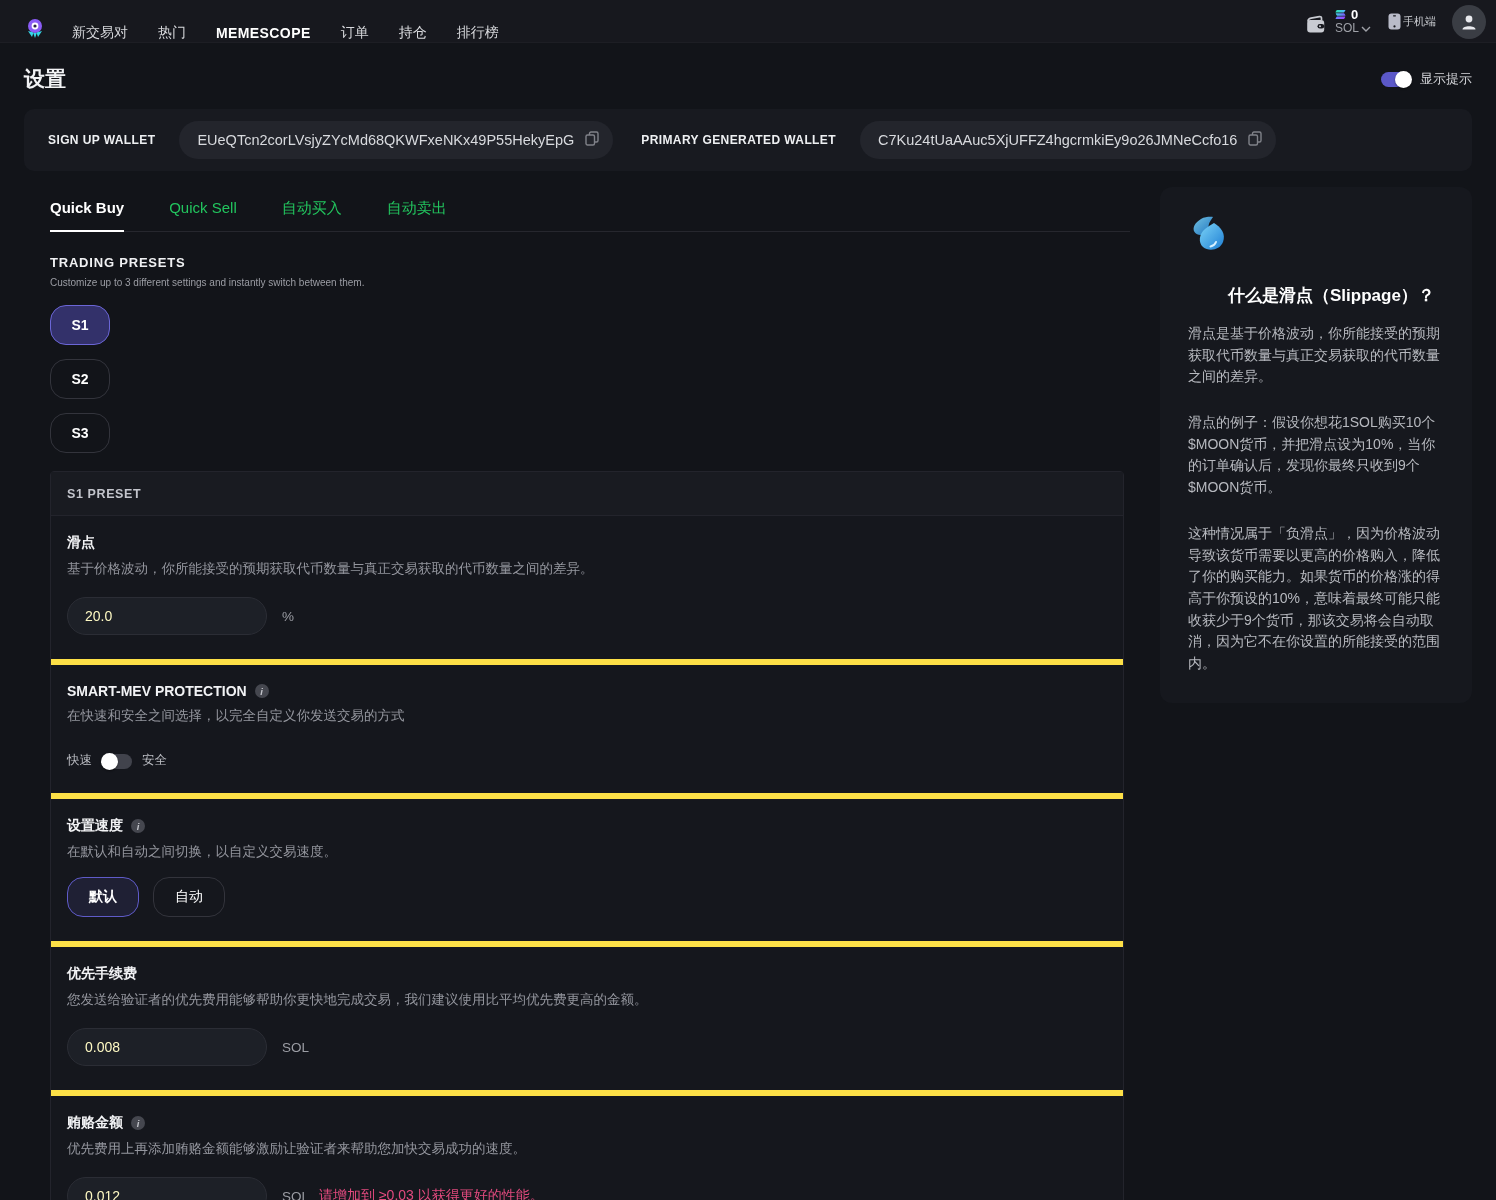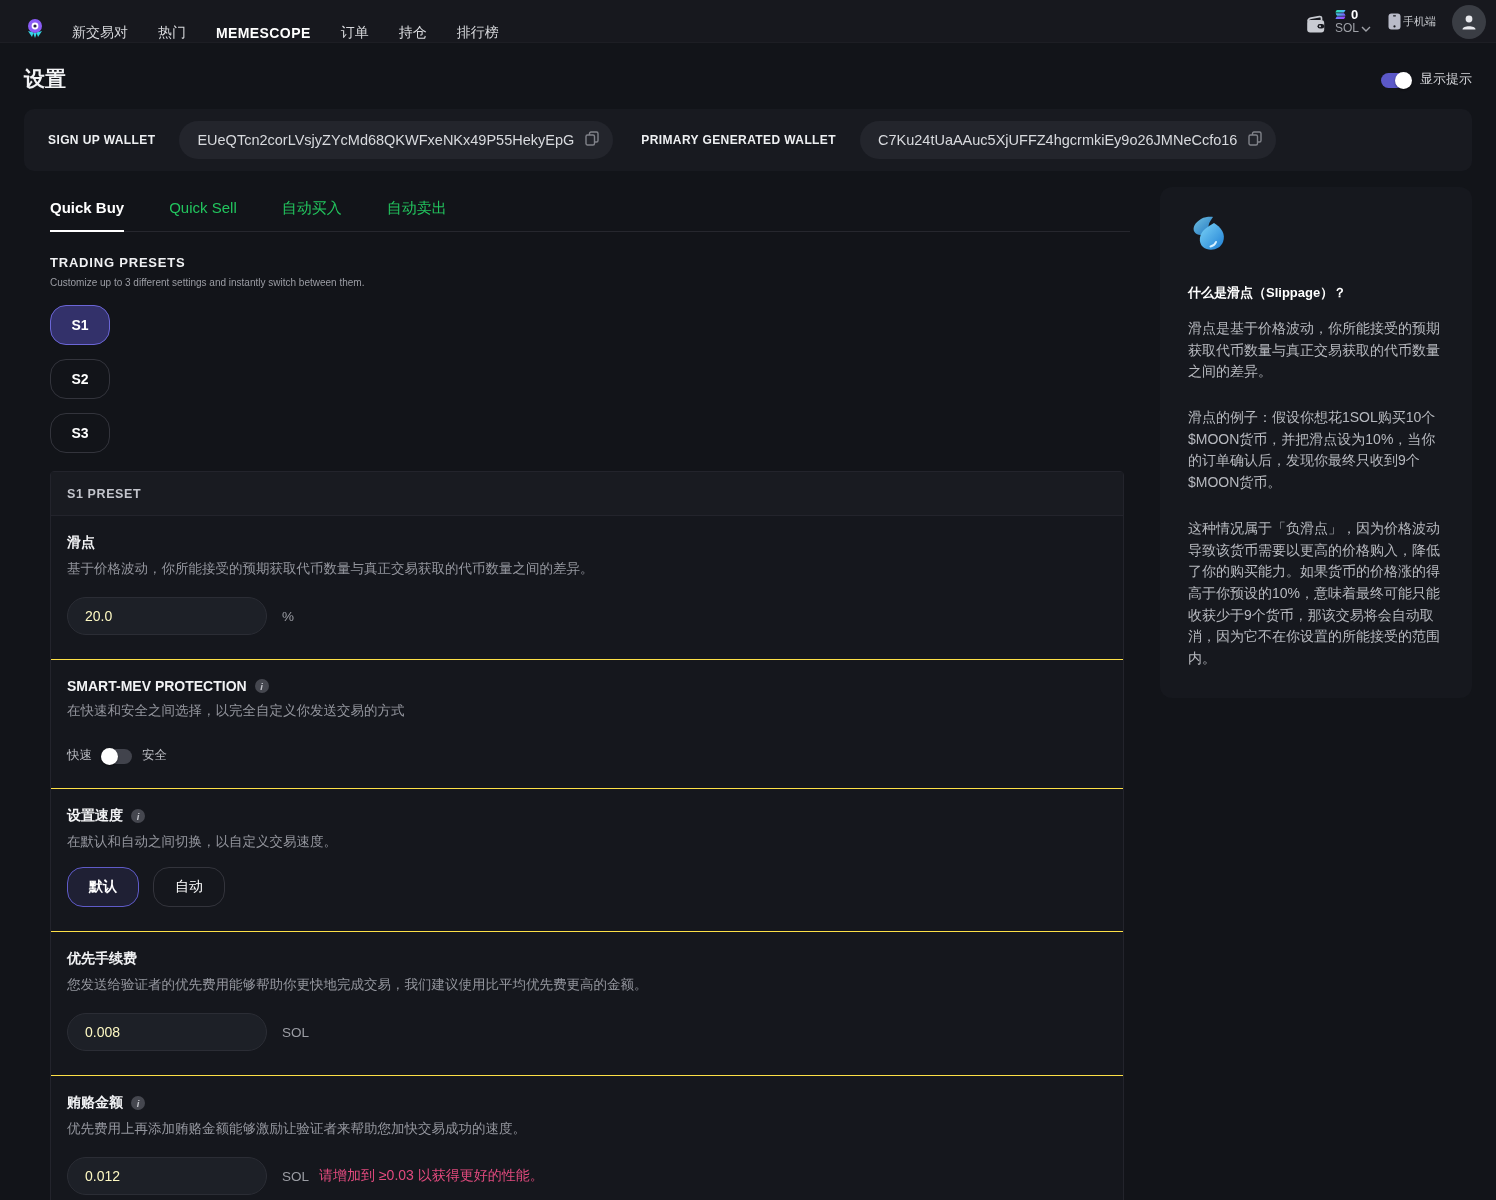--- a/index.html
+++ b/index.html
@@ -39,21 +39,21 @@
   .avatar { width:34px; height:34px; border-radius:50%; background:#3a3d44; display:flex; align-items:center; justify-content:center; cursor:pointer; }
   
   .solbars { display:inline-flex; flex-direction:column; gap:1.6px; }
   .solbars i { display:block; width:11px; height:2.6px; border-radius:.5px; background:linear-gradient(90deg,#00d09c,#7a5cff); }
   .solbars i:nth-child(1){ transform:skewX(-28deg); background:linear-gradient(90deg,#2ce3b2,#53b5ff);}
   .solbars i:nth-child(2){ transform:skewX(28deg);  background:linear-gradient(90deg,#3fc8e0,#7a5cff);}
   .solbars i:nth-child(3){ transform:skewX(-28deg); background:linear-gradient(90deg,#6e7bff,#9945ff);}
   
   .page-head { display:flex; justify-content:space-between; align-items:center; padding:22px 24px 16px; }
   .page-head h1 { font-size:21px; font-weight:bold; color:#f2f3f5; }
-  .tips { display:flex; align-items:flex-end; gap:9px; }
+  .tips { display:flex; align-items:center; gap:9px; }
   .tips .tlabel { font-size:13px; color:#d7d8dc; }
   
   .switch { position:relative; width:30px; height:15px; border-radius:8px; cursor:pointer; flex:none; }
   .switch .knob { position:absolute; top:-1px; width:17px; height:17px; border-radius:50%; background:#fff; box-shadow:0 1px 2px rgba(0,0,0,.45); }
   .switch.on { background:#5b58c8; } .switch.on .knob { right:-1px; }
   .switch.off { background:#41434c; } .switch.off .knob { left:-1px; }
   
   .wallet-bar {
     margin:0 24px; height:62px; background:#181a20; border-radius:10px;
     display:flex; align-items:center; padding:0 24px;
@@ -84,21 +84,21 @@
     font-family:inherit; cursor:pointer;
   }
   .preset-btn.active { background:#33316a; border:1px solid #6b66d6; }
   
   .panel { margin-top:18px; margin-right:6px; background:#15171d; border:1px solid #23242c; border-radius:4px; }
   .panel-head {
     height:44px; background:#191b21; border-bottom:1px solid #23242c;
     display:flex; align-items:center; padding:0 16px;
     font-size:12.5px; font-weight:bold; letter-spacing:.6px; color:#c3c5cc;
   }
-  .sec { padding:18px 16px 24px; border-bottom:1px solid #fde047; }
+  .sec { padding:18px 16px 24px; border-bottom:6px solid #fde047; }
   .sec:last-child { border-bottom:none; }
   .sec-title { font-size:14px; font-weight:bold; color:#f2f3f5; display:flex; align-items:center; gap:8px; }
   .sec-desc { margin-top:8px; font-size:13.5px; color:#94969e; }
   .control-row { margin-top:19px; display:flex; align-items:center; }
   .input-pill {
     width:200px; height:38px; border-radius:19px; background:#1d2027;
     border:1px solid #2b2d35; color:#fef9c3; font-size:14px; padding:0 17px;
     outline:none; font-family:inherit;
   }
   .suffix { margin-left:15px; font-size:13.5px; color:#9b9da4; }
@@ -121,21 +121,21 @@
   .speed-btn.active { background:rgba(95,91,201,.14); border:1px solid #5f5bc9; font-weight:bold; }
   
   .amounts { margin-top:20px; display:flex; gap:22px; }
   .amount {
     flex:1; height:38px; border-radius:19px; background:#1a1c23; border:1px solid #282a32;
     display:flex; align-items:center; gap:10px; padding:0 15px;
     font-size:14px; color:#e9eaec; cursor:text;
   }
   
   .side-card { background:#16181e; border-radius:12px; padding:28px; }
-  .side-card h3 { margin-top:23px; font-size:13px; font-weight:bold; color:#fff; }
+  .side-card h3 { margin-top:23px; font-size:17px; font-weight:bold; color:#fff;margin-left:40px; }
   .side-card p { margin-top:16px; font-size:14px; line-height:1.55; color:#b7b9bf; }
   .side-card p.gap { margin-top:24px; }
 </style>
 </head>
 <body>
 
 <header class="topnav">
   <div class="logo">
     <svg width="24" height="24" viewBox="0 0 24 24">
       <circle cx="12" cy="9" r="7" fill="#8b5cf6"></circle>

